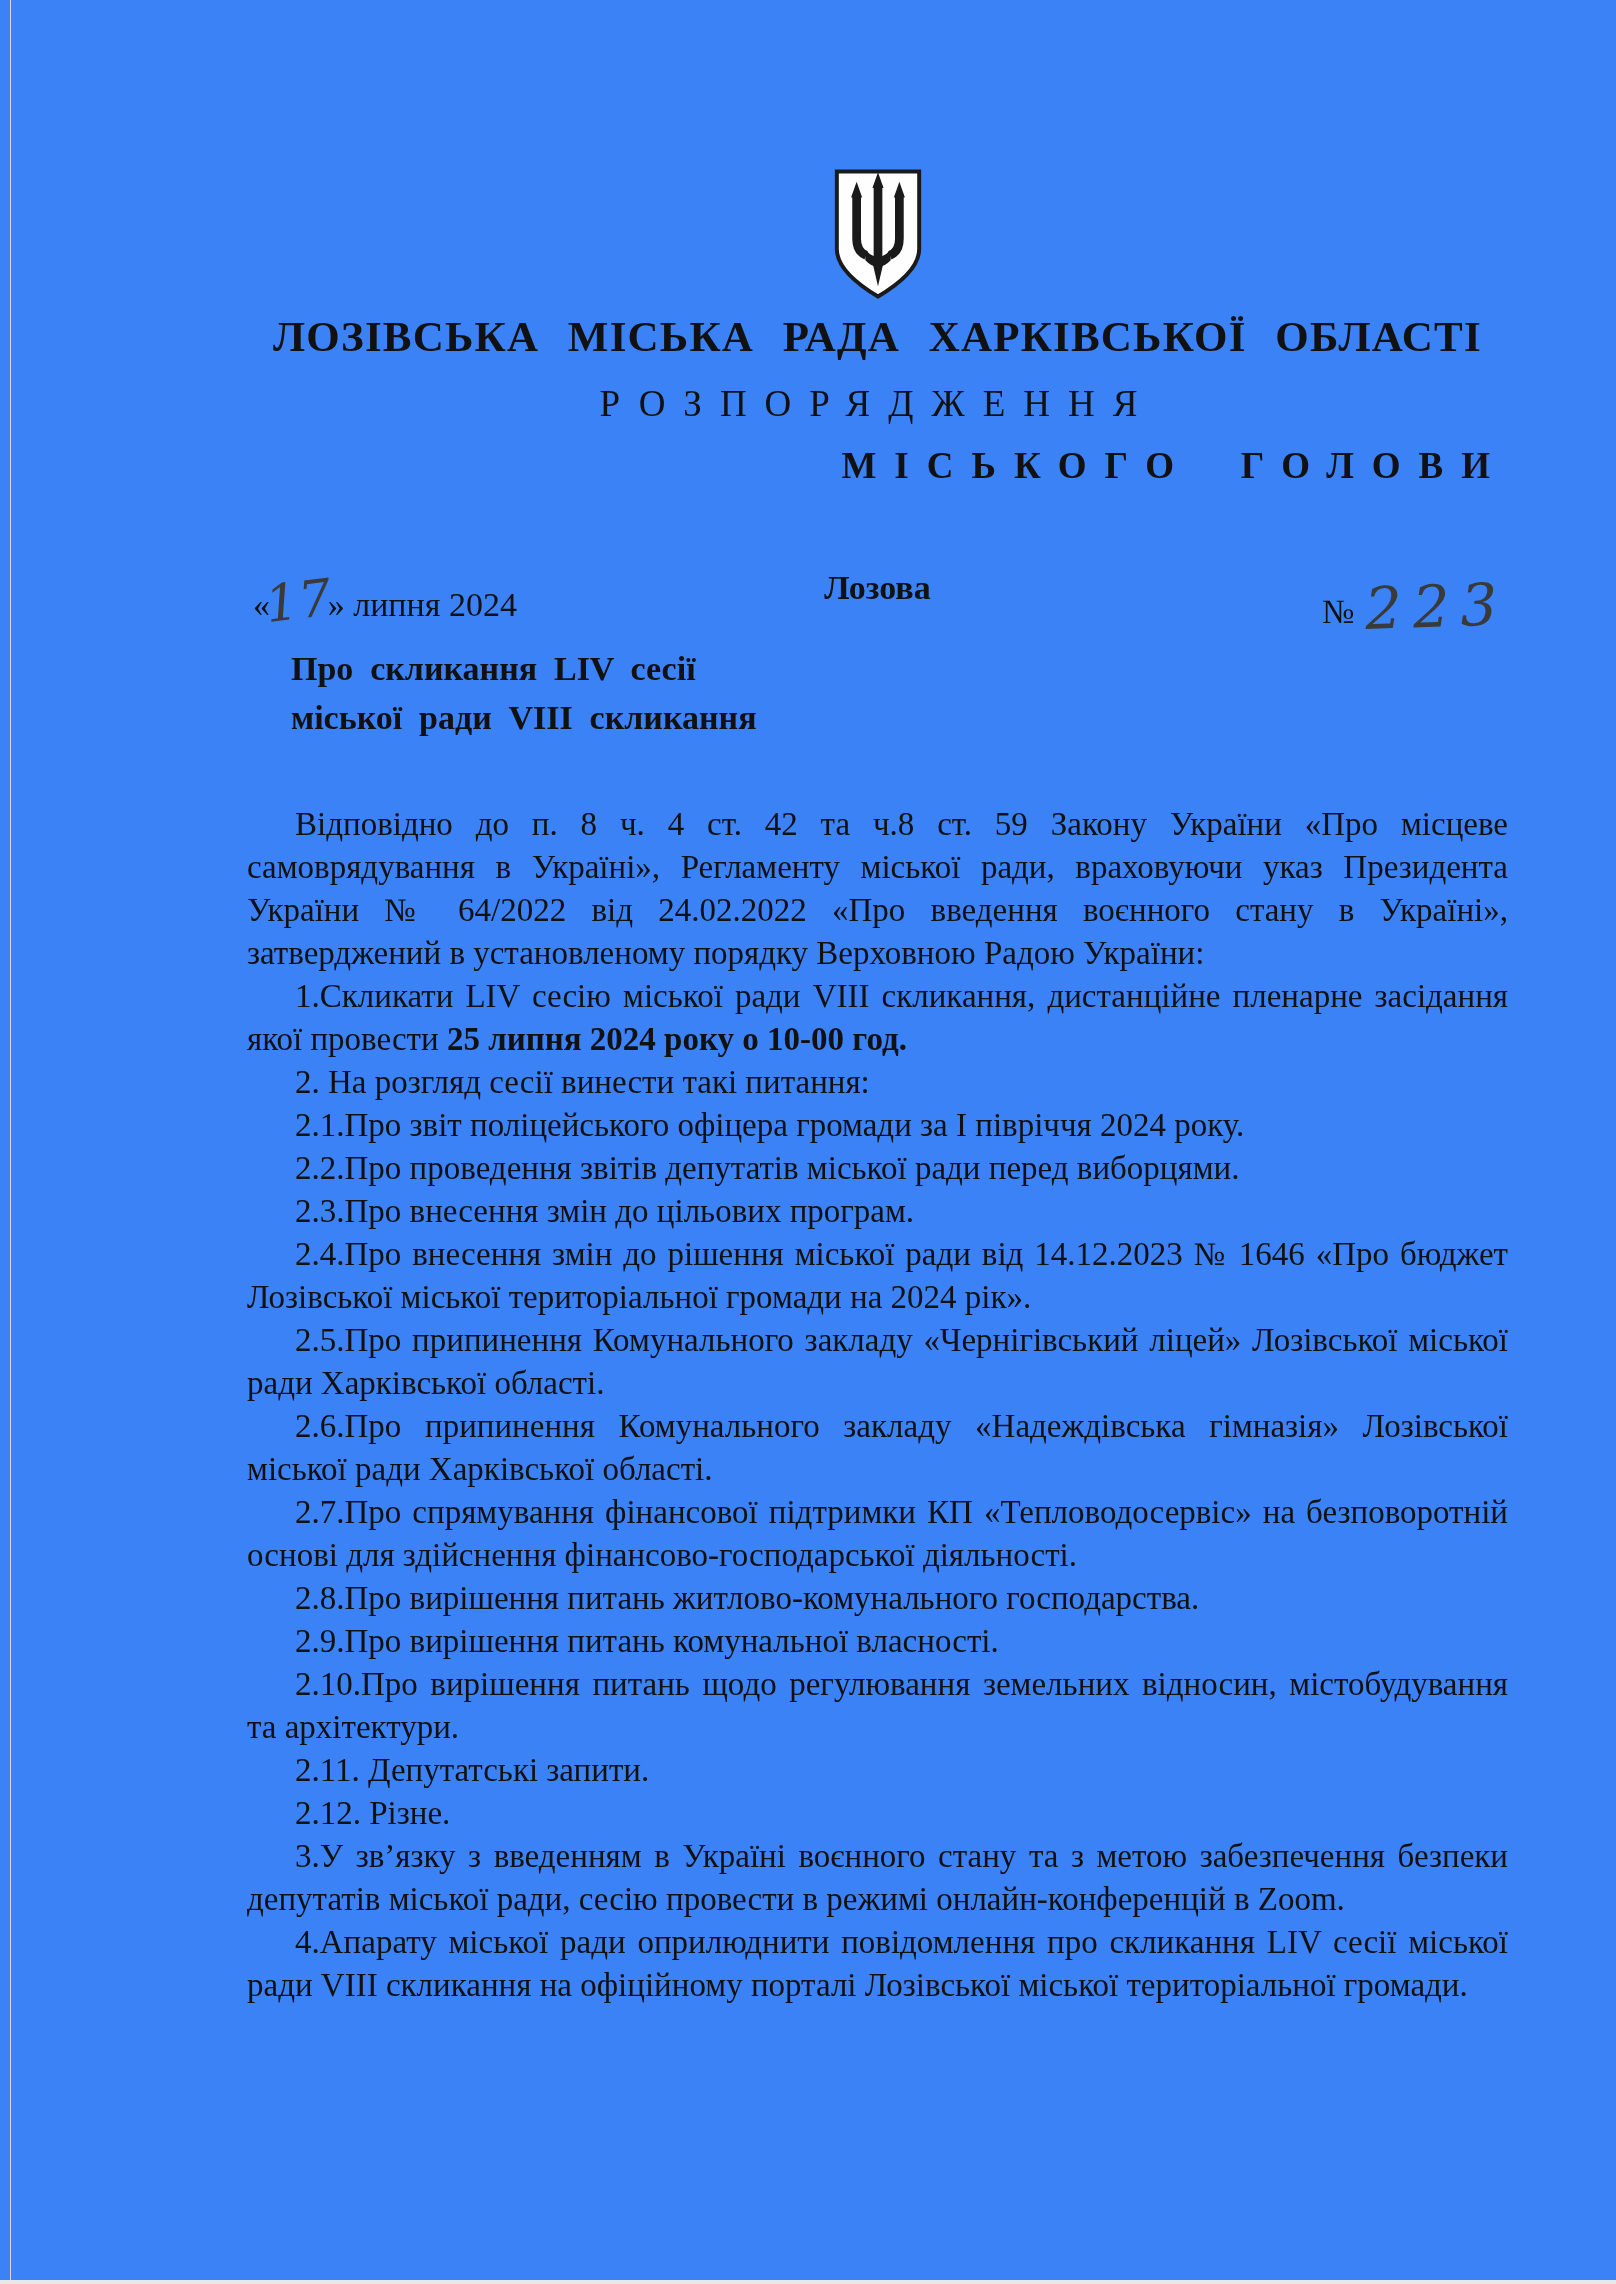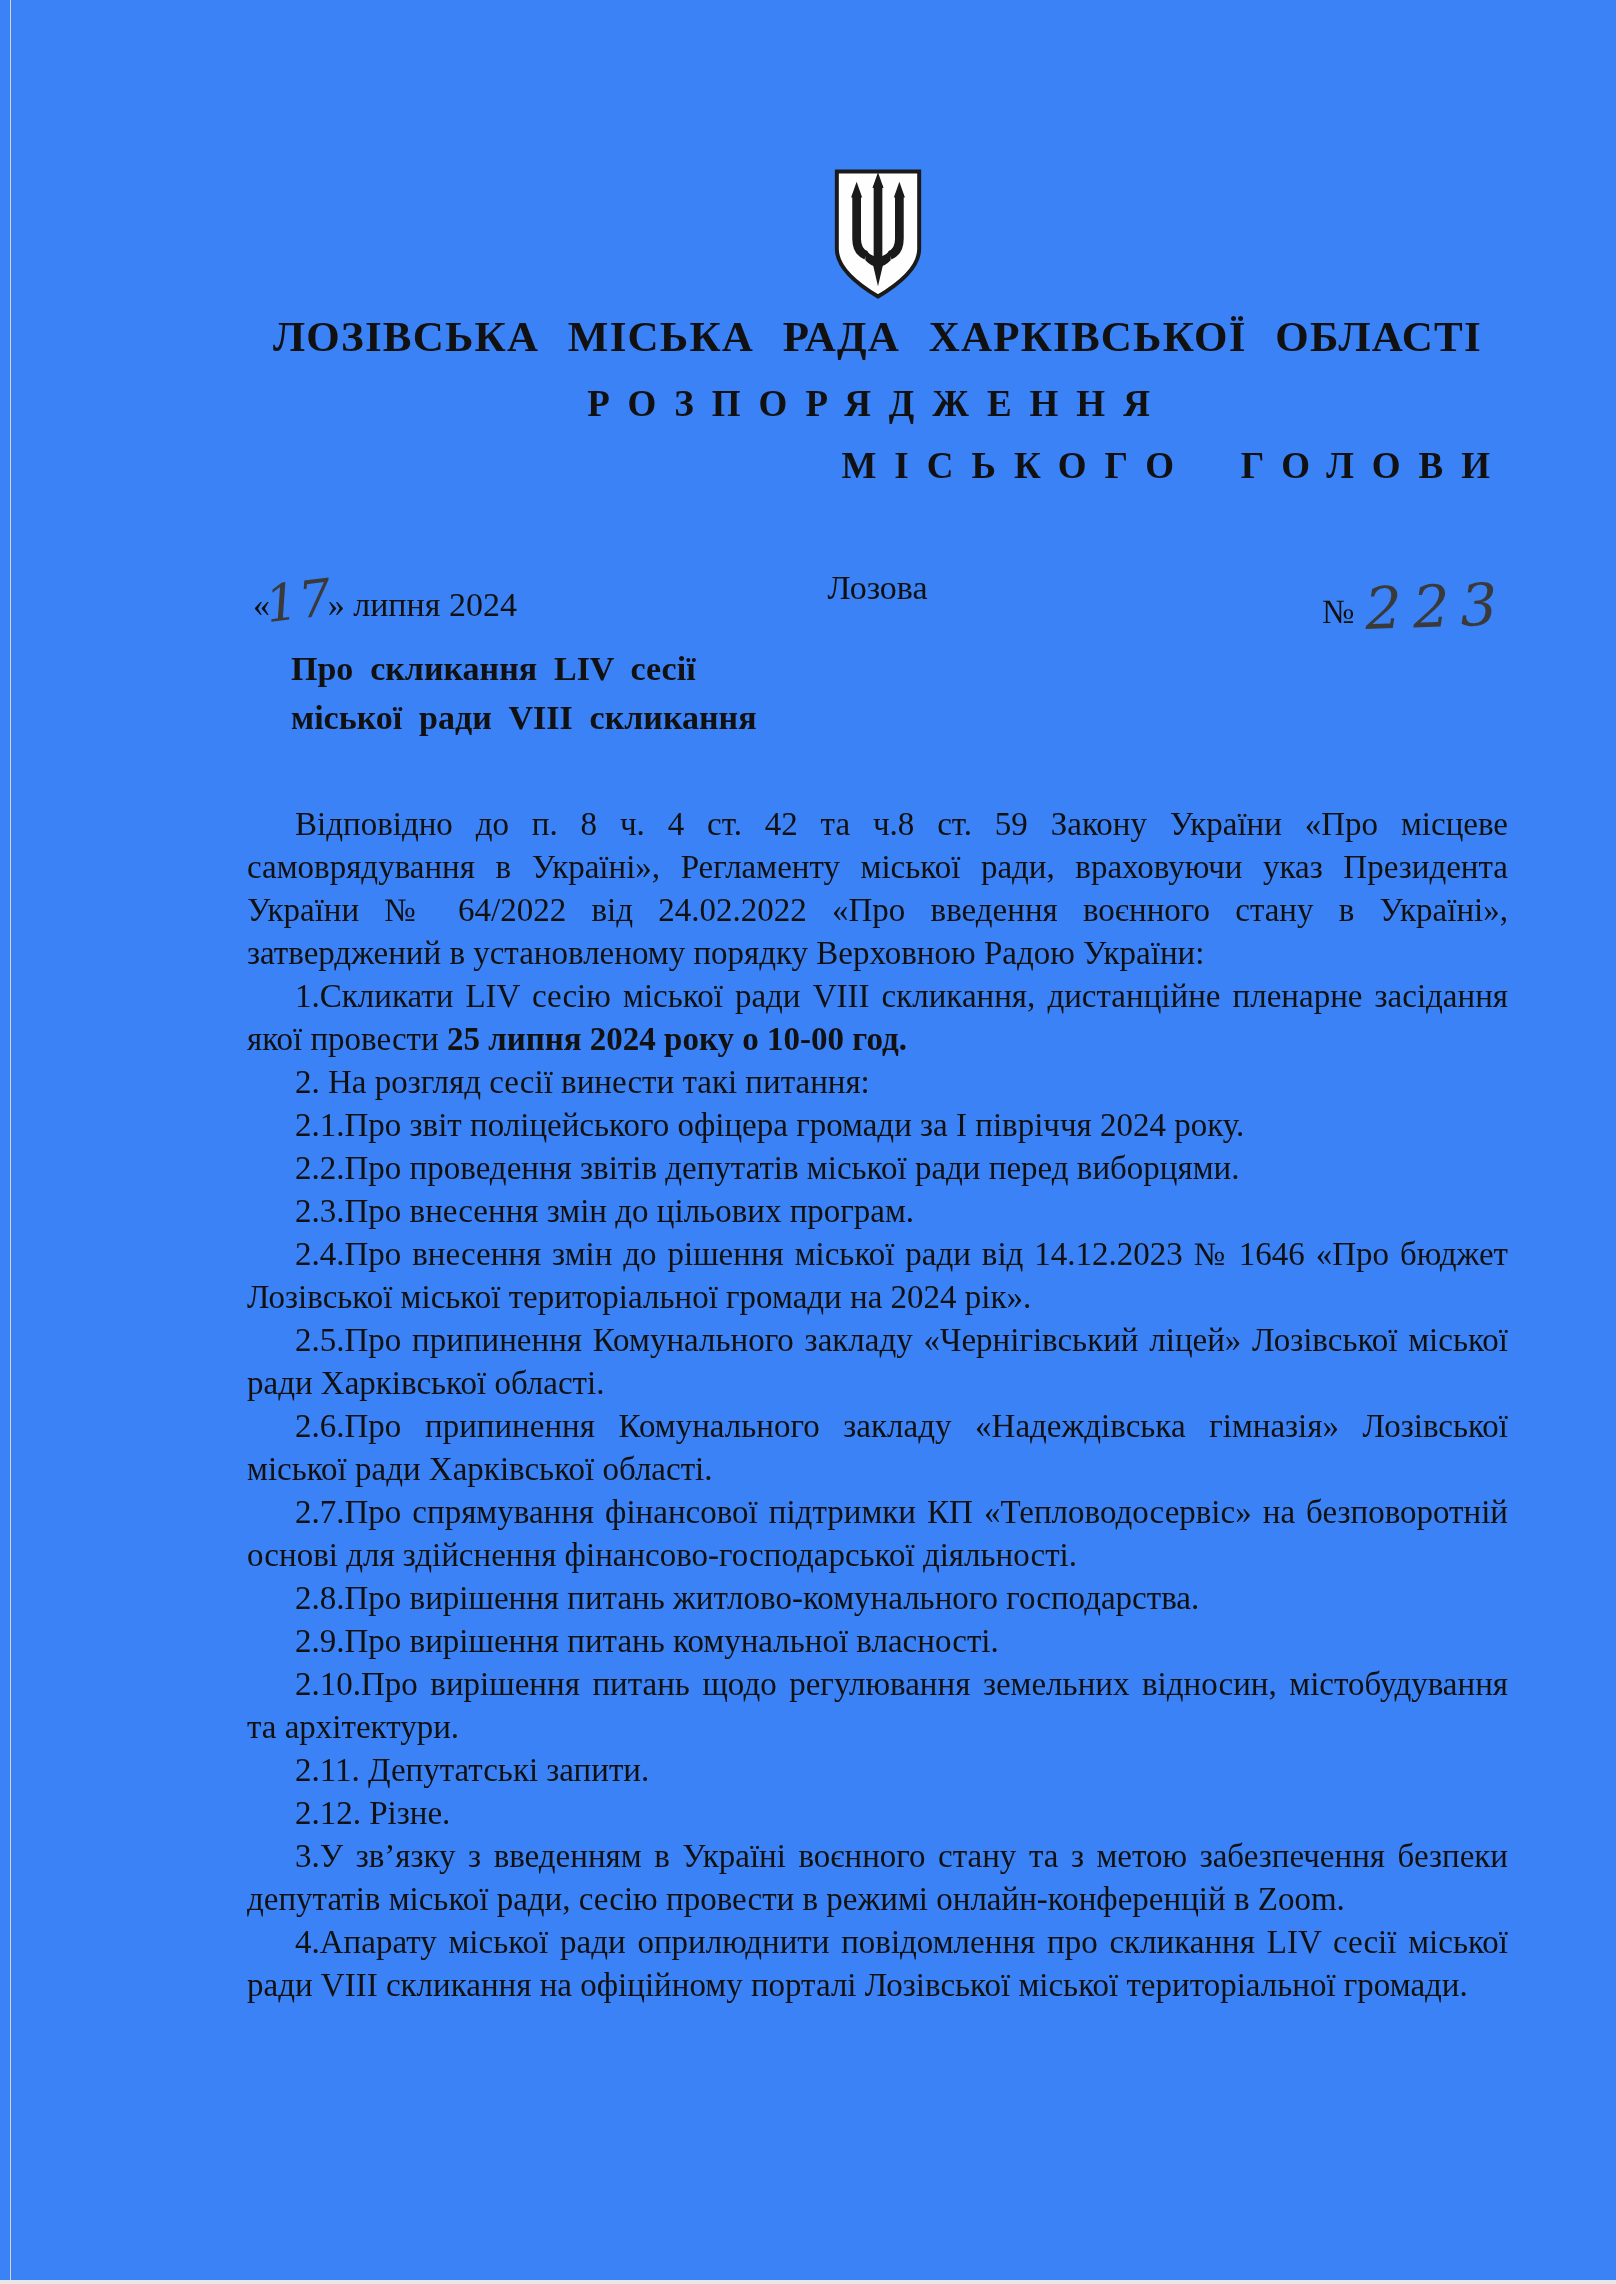--- a/index.html
+++ b/index.html
@@ -25,33 +25,33 @@
   .org-name{
     position:absolute;top:312px;left:-36px;right:-36px;
     text-align:center;
     font-size:43px;font-weight:bold;
     letter-spacing:1.2px;word-spacing:16.7px;
     white-space:nowrap;
   }
   .doc-type-1{
     position:absolute;top:382px;left:0;right:0;
     text-align:center;
-    font-size:37px;font-weight:bold;letter-spacing:18px;
+    font-size:37px;font-weight:normal;letter-spacing:18px;
   }
   .doc-type-2{
     position:absolute;top:444px;left:0;right:0;
     text-align:right;
     font-size:37px;font-weight:bold;letter-spacing:18px;word-spacing:21.4px;
   }
   .date-row{
     position:absolute;top:558px;left:0;right:0;height:83px;
     font-size:34px;
   }
   .date-left{position:absolute;left:6px;top:10.7px;white-space:nowrap;}
-  .place{position:absolute;left:50%;transform:translateX(-50%);top:10.7px;}
+  .place{position:absolute;left:50%;transform:translateX(-50%);top:10.7px;font-weight:bold;}
   .num{position:absolute;right:0;top:10.7px;white-space:nowrap;}
   .hand{
     display:inline-block;
     font-family:"DejaVu Serif",serif;
     font-style:italic;
     color:#3a3a3a;
   }
   .hand-day{
     font-size:51px;
     transform:rotate(-7deg) translateY(2.4px);

